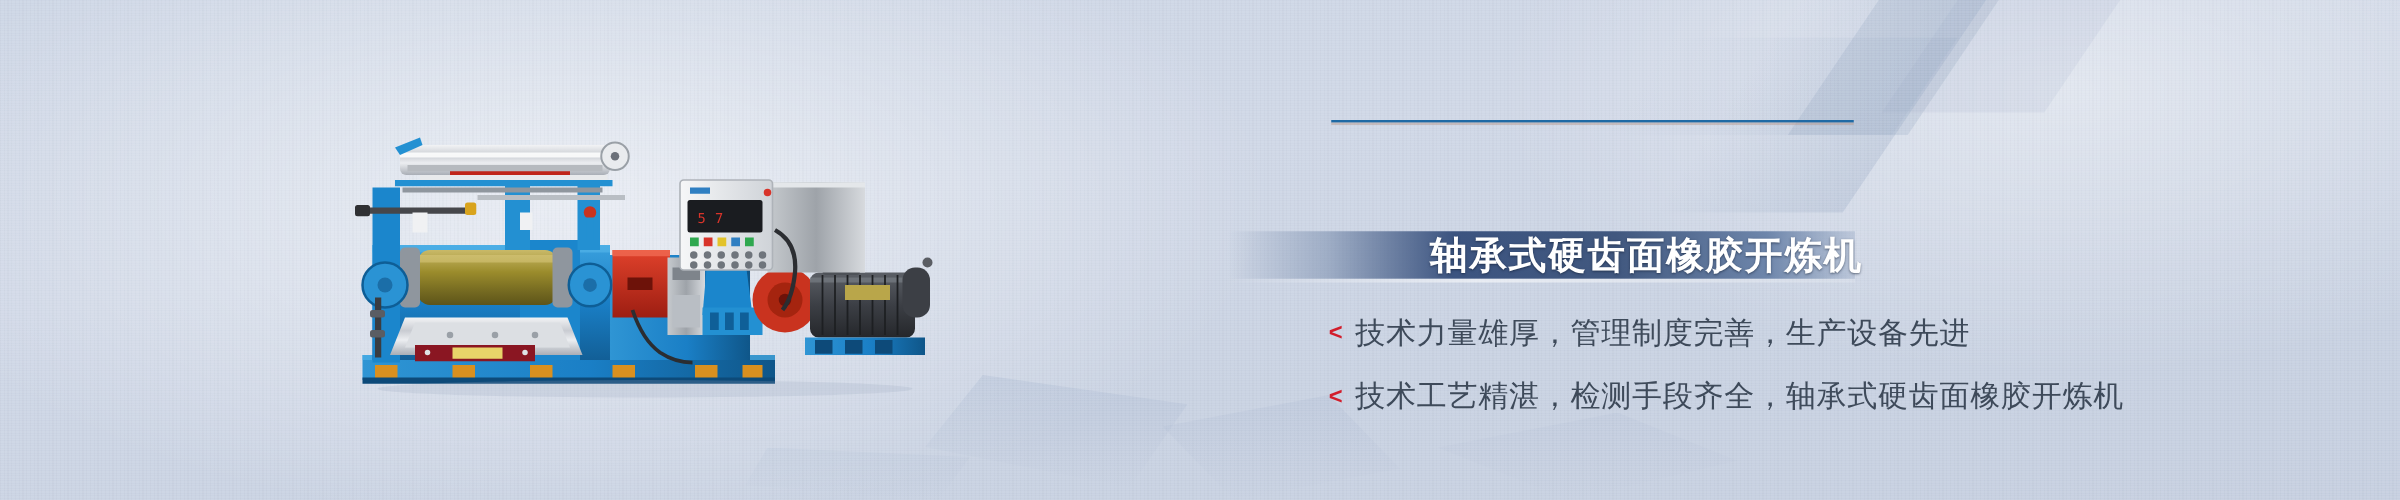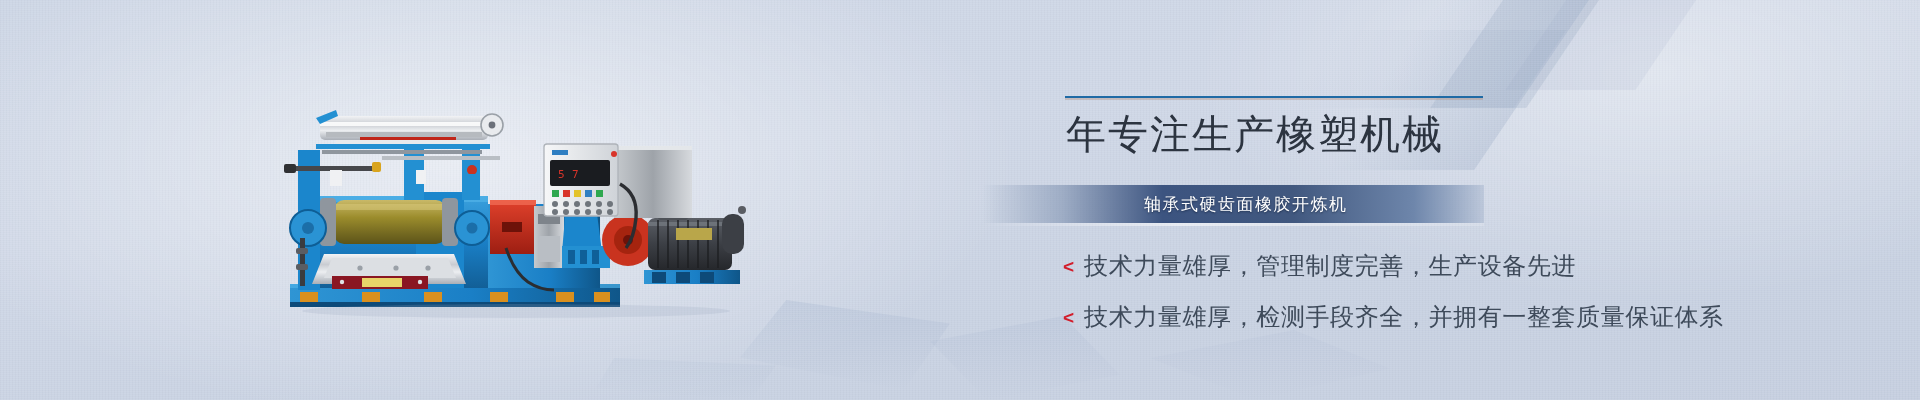--- a/index.html
+++ b/index.html
@@ -58,21 +58,21 @@
       #41587f 62%,
       #6e86ab 86%,
       rgba(150,168,196,.35) 100%);
     display:flex;align-items:center;
   }
   #titlebar::after{
     content:"";position:absolute;left:0;right:0;bottom:-3px;height:3px;
     background:linear-gradient(90deg, rgba(255,255,255,0), rgba(255,255,255,.55) 40%, rgba(255,255,255,.15));
   }
   #titlebar .txt{
-    margin-left:162px;color:#ffffff;font-weight:normal;font-size:17px;
+    margin-left:162px;color:#ffffff;font-weight:bold;font-size:30px;
     letter-spacing:1.5px;white-space:nowrap;
     text-shadow:0 1px 2px rgba(10,20,40,.55);
   }
 
   #bullets{position:absolute;left:3px;top:154px;}
   .bullet{display:flex;align-items:center;margin-bottom:19px;white-space:nowrap;}
   .chev{color:#d21d2b;font-size:19px;font-weight:bold;margin-right:10px;line-height:1;}
   .btxt{color:#3e4a5a;font-size:24px;letter-spacing:.6px;}
 
   
@@ -290,31 +290,30 @@
     </svg>
   </div>
 
   <div id="textcol">
 
     <div id="rule">
       <div class="l1"></div>
       <div class="l2"></div>
     </div>
 
-    <div id="headline">年专注生产橡塑机械</div>
 
     <div id="titlebar">
       <span class="txt">轴承式硬齿面橡胶开炼机</span>
     </div>
 
     <div id="bullets">
       <div class="bullet">
         <span class="chev">&lt;</span>
         <span class="btxt">技术力量雄厚，管理制度完善，生产设备先进</span>
       </div>
       <div class="bullet">
         <span class="chev">&lt;</span>
-        <span class="btxt">技术力量雄厚，检测手段齐全，并拥有一整套质量保证体系</span>
+        <span class="btxt">技术工艺精湛，检测手段齐全，轴承式硬齿面橡胶开炼机</span>
       </div>
     </div>
 
   </div>
 </div>
 
 </body></html>

